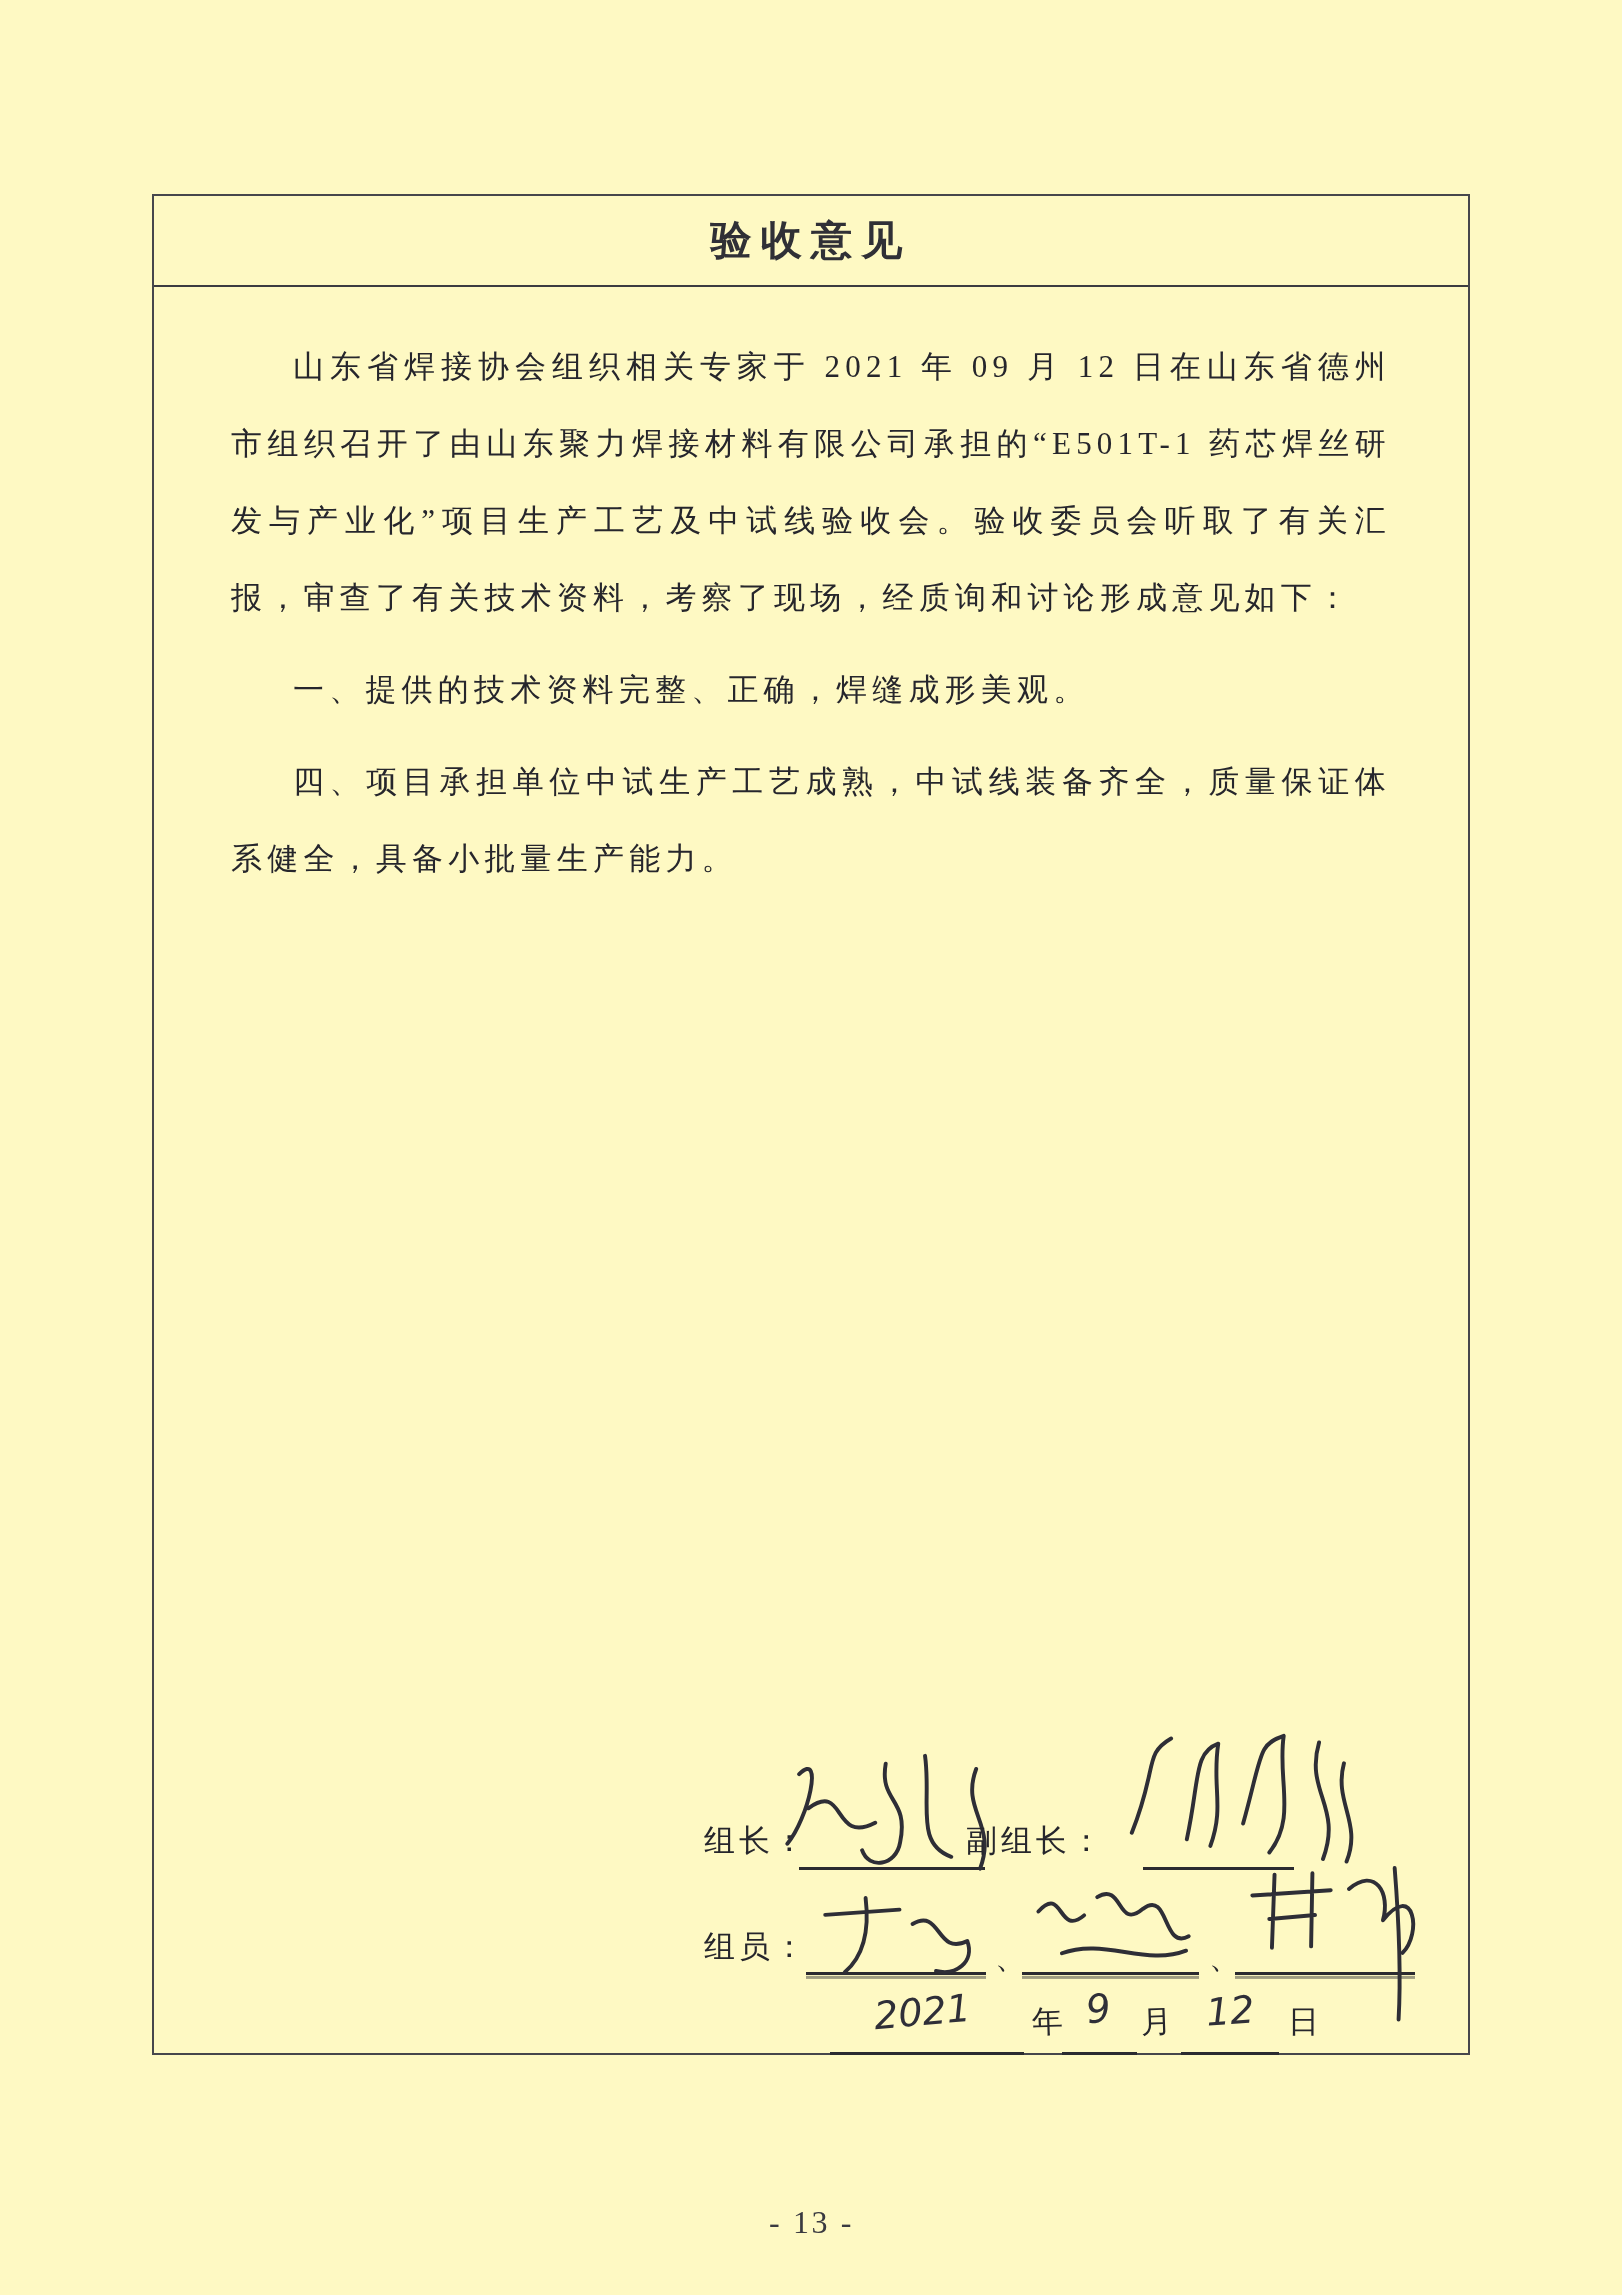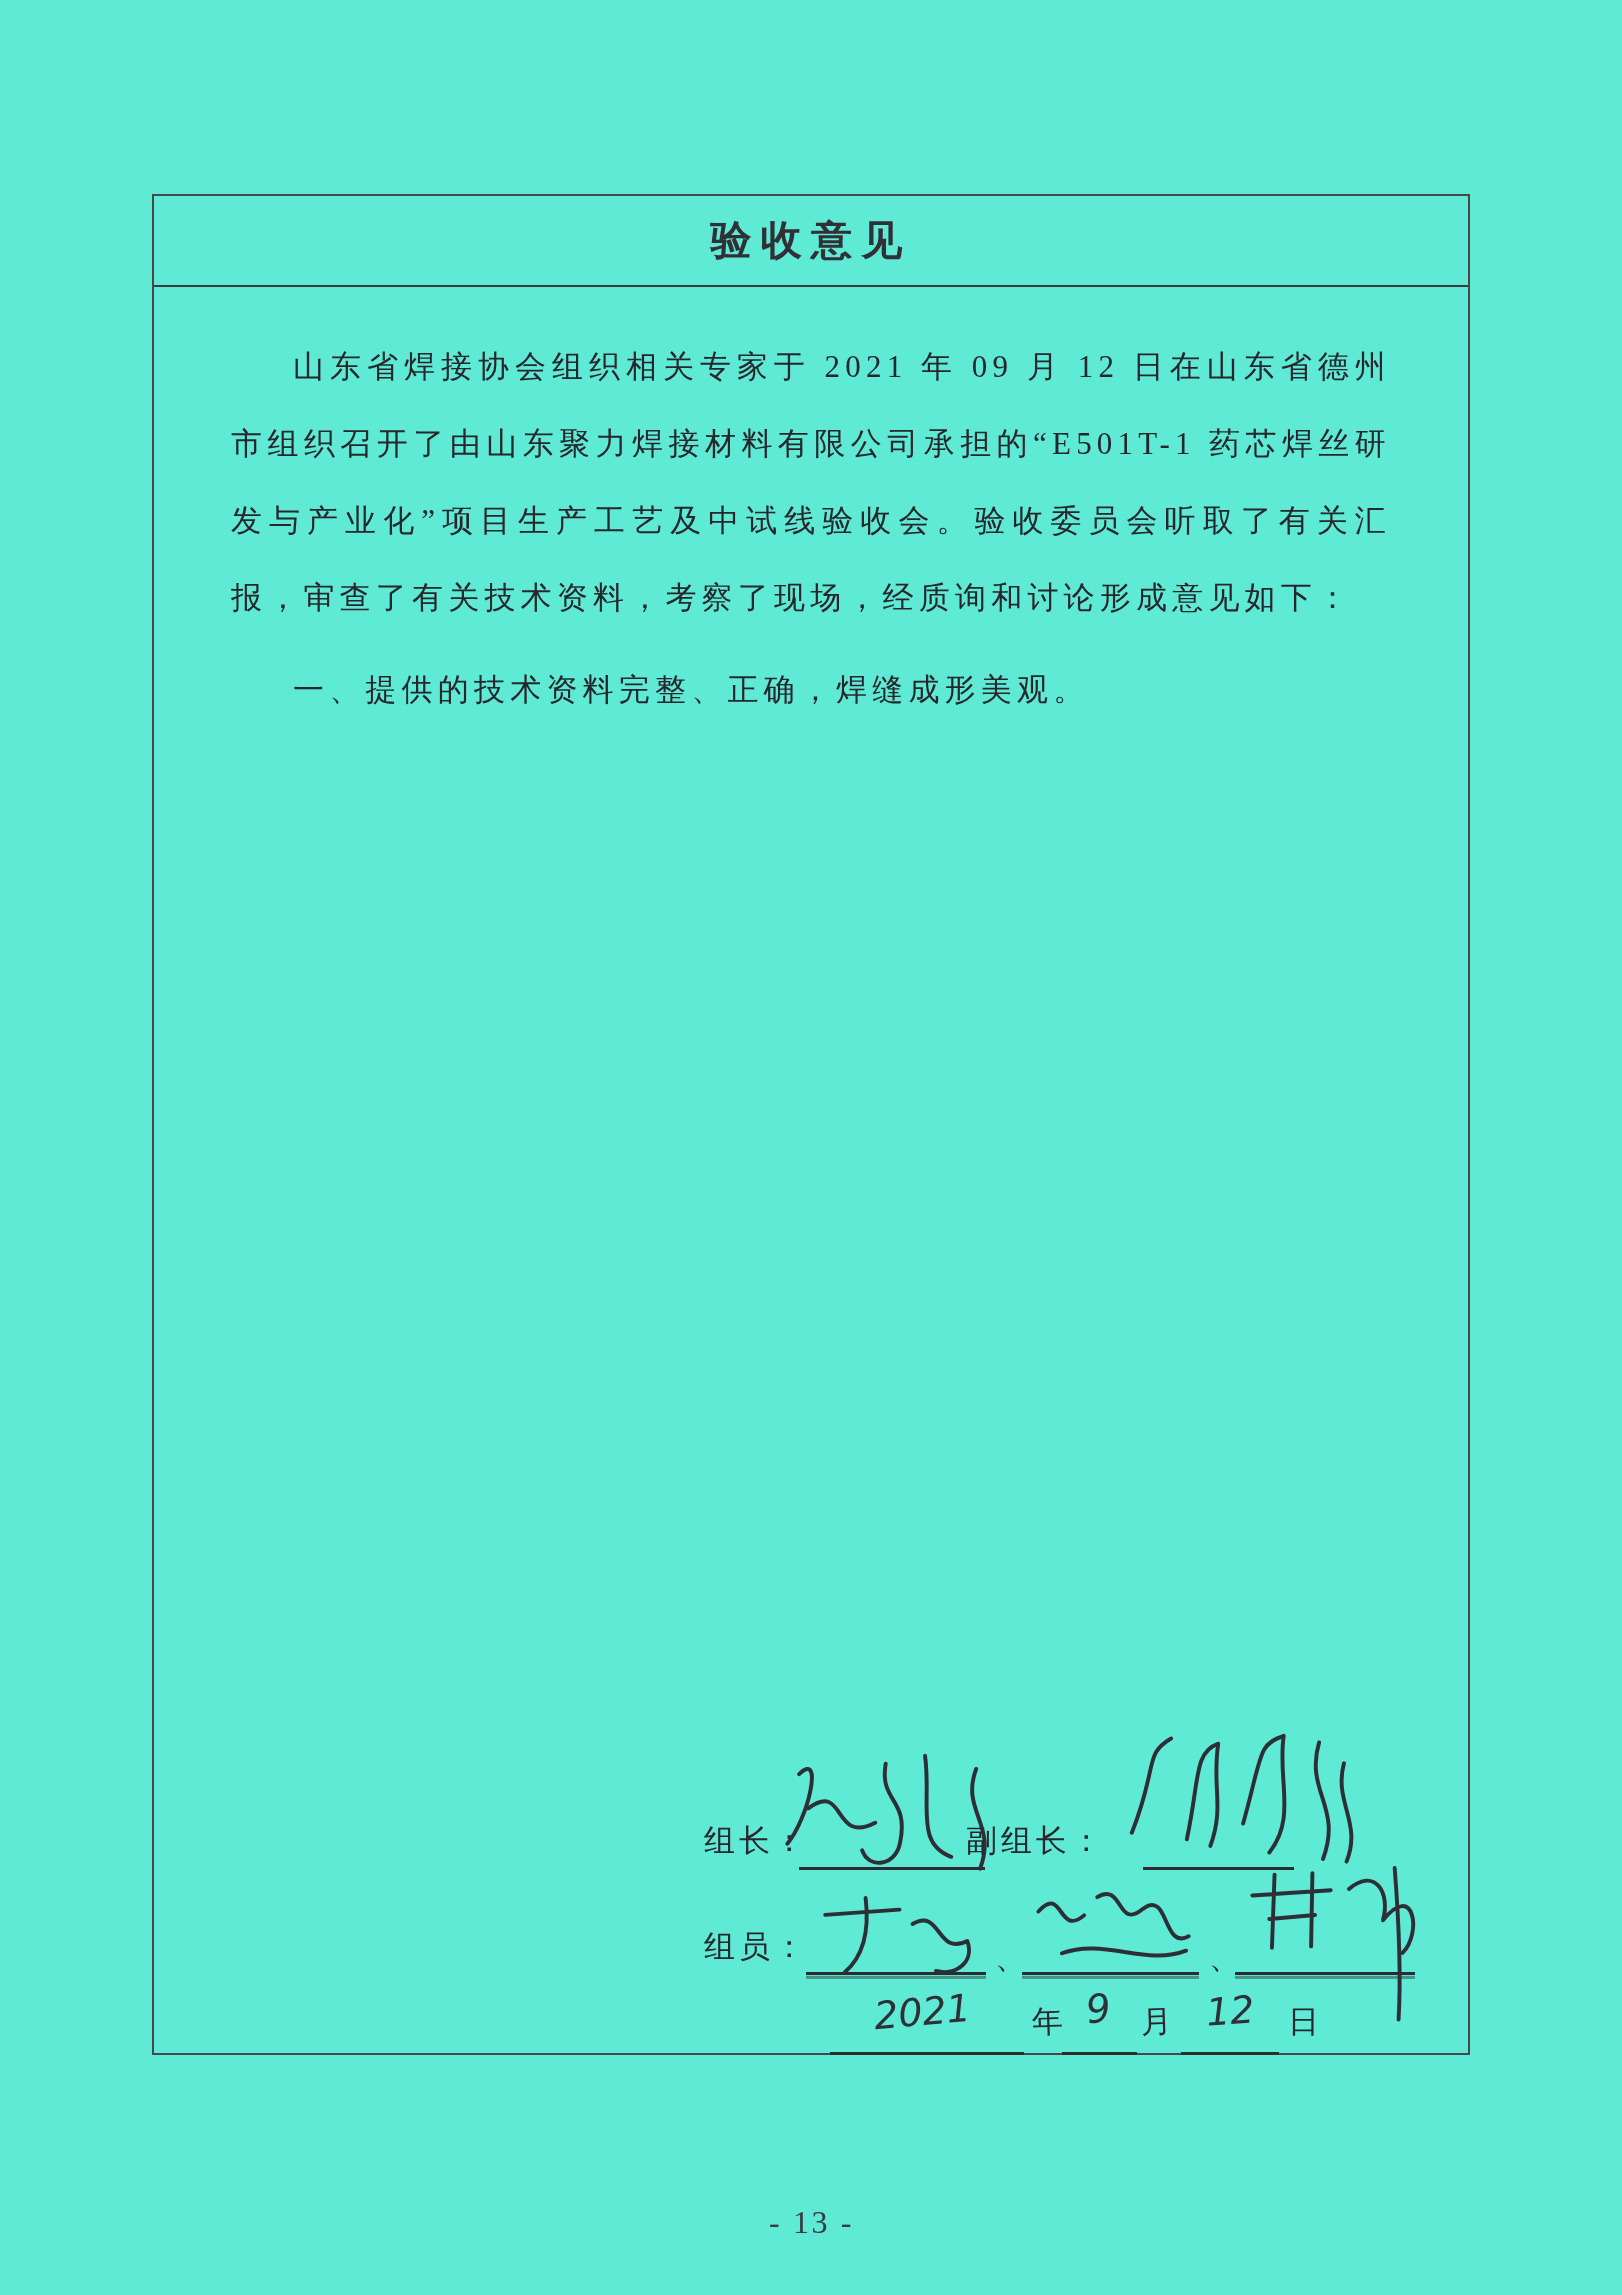--- a/index.html
+++ b/index.html
@@ -1,20 +1,20 @@
 <!DOCTYPE html>
 <html lang="zh" style="font-size:10.5px"><head>
 <meta charset="utf-8">
 <style>
   html, body { margin: 0; padding: 0; background: #ffffff; }
   .page {
     position: relative;
     width: 1623px;
     height: 2295px;
-    background: #5eead4;
+    background: #fef9c3;
     font-family: "Liberation Serif", serif;
     color: #26262c;
     overflow: hidden;
   }
   .box {
     position: absolute;
     left: 152px;
     top: 194px;
     width: 1318px;
     height: 1861px;
@@ -80,20 +80,21 @@
 
   <div class="box">
 
     <div class="title-row">
       <div class="title">验收意见</div>
     </div>
 
     <div class="body-text">
       <p>山东省焊接协会组织相关专家于 2021 年 09 月 12 日在山东省德州市组织召开了由山东聚力焊接材料有限公司承担的“E501T-1 药芯焊丝研发与产业化”项目生产工艺及中试线验收会。验收委员会听取了有关汇报，审查了有关技术资料，考察了现场，经质询和讨论形成意见如下：</p>
       <p>一、提供的技术资料完整、正确，焊缝成形美观。</p>
+      <p>四、项目承担单位中试生产工艺成熟，中试线装备齐全，质量保证体系健全，具备小批量生产能力。</p>
     </div>
 
     <div class="abs sig-label" style="left:550px; top:1624px;">组长：</div>
     <div class="abs sig-line" style="left:645px; top:1671px; width:186px;"></div>
     <svg class="abs sig-svg" style="left:615px; top:1544px;" width="236" height="151" viewBox="0 0 360 230">
       <path d="M46 52 C84 14, 60 120, 28 158 M60 104 C118 62, 96 160, 162 126"></path>
       <path d="M178 36 C168 96, 214 88, 200 156 C194 192, 152 198, 142 168"></path>
       <path d="M238 24 C248 96, 222 158, 278 178 M316 44 C292 108, 348 128, 322 196"></path>
     </svg>
 

